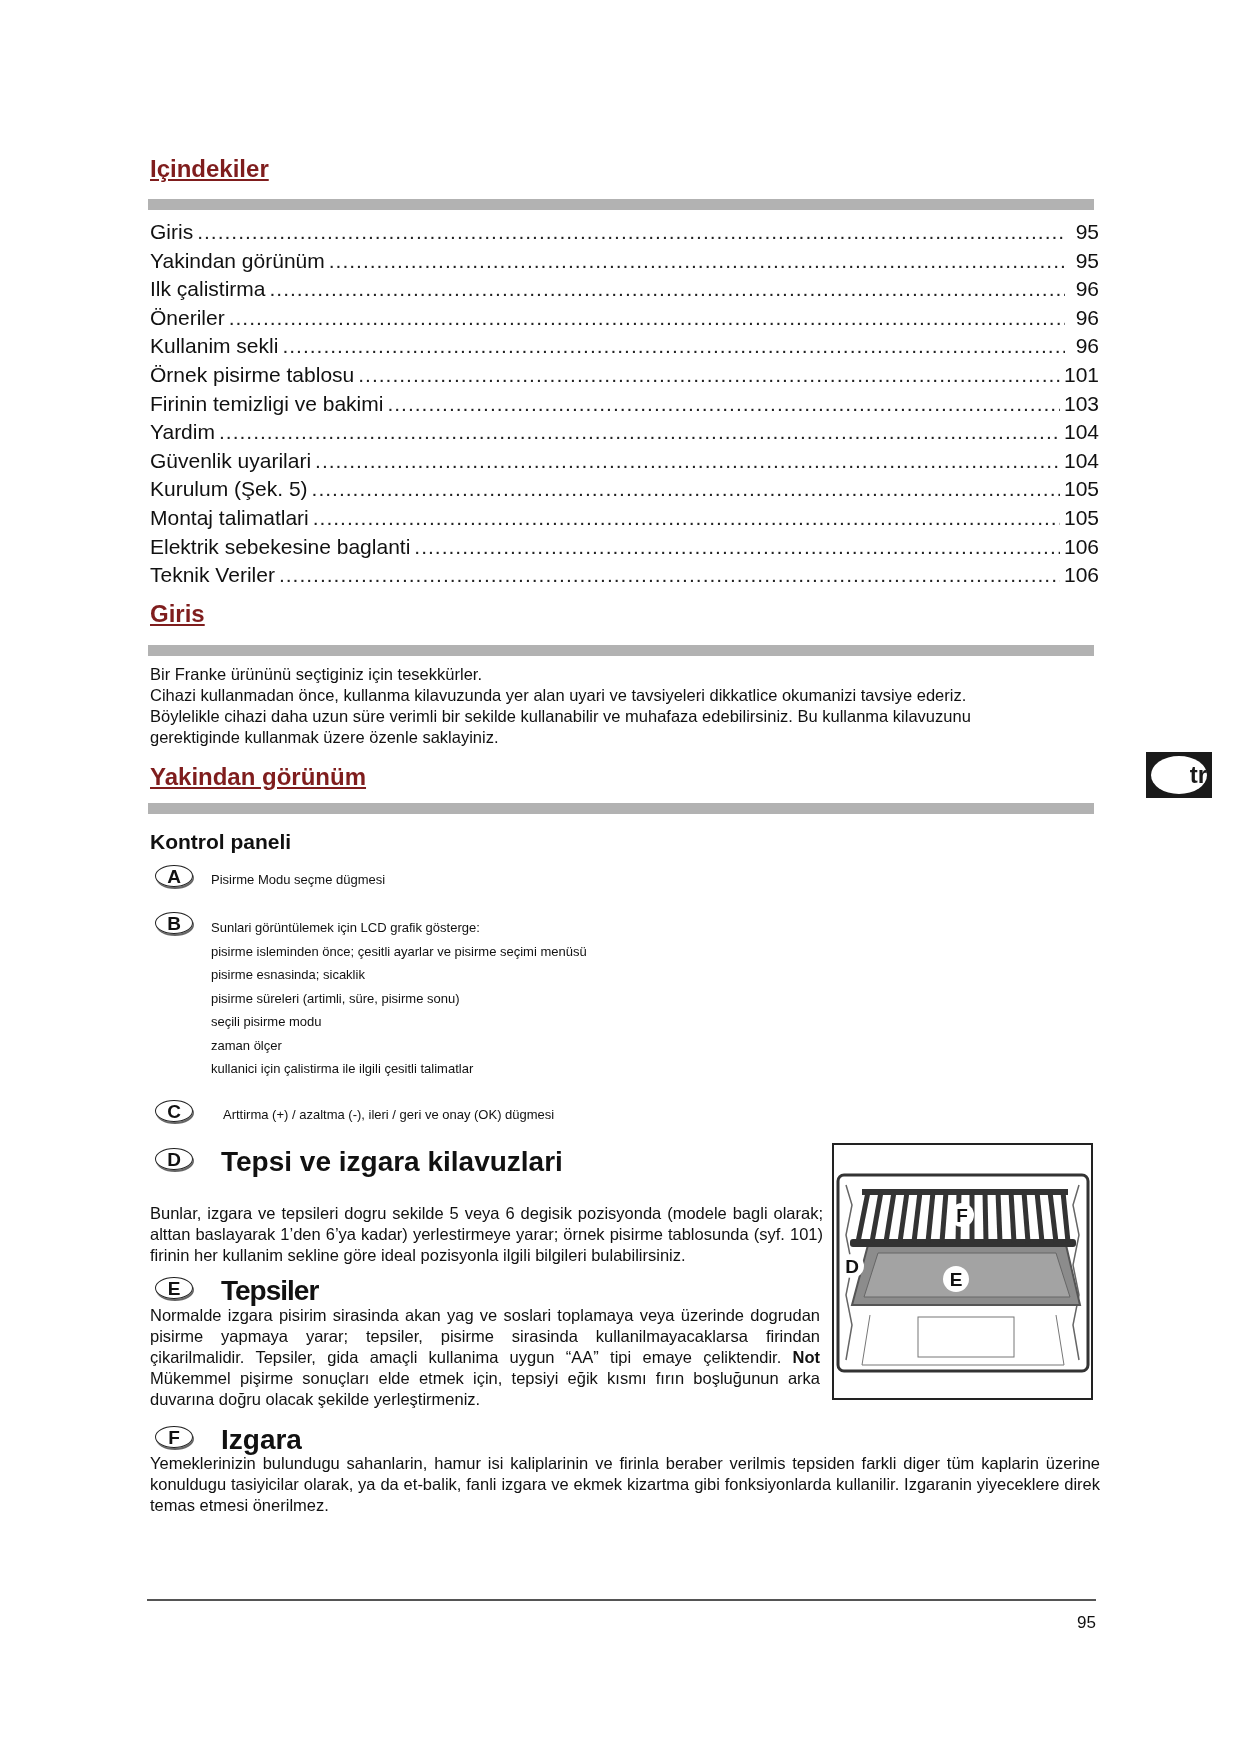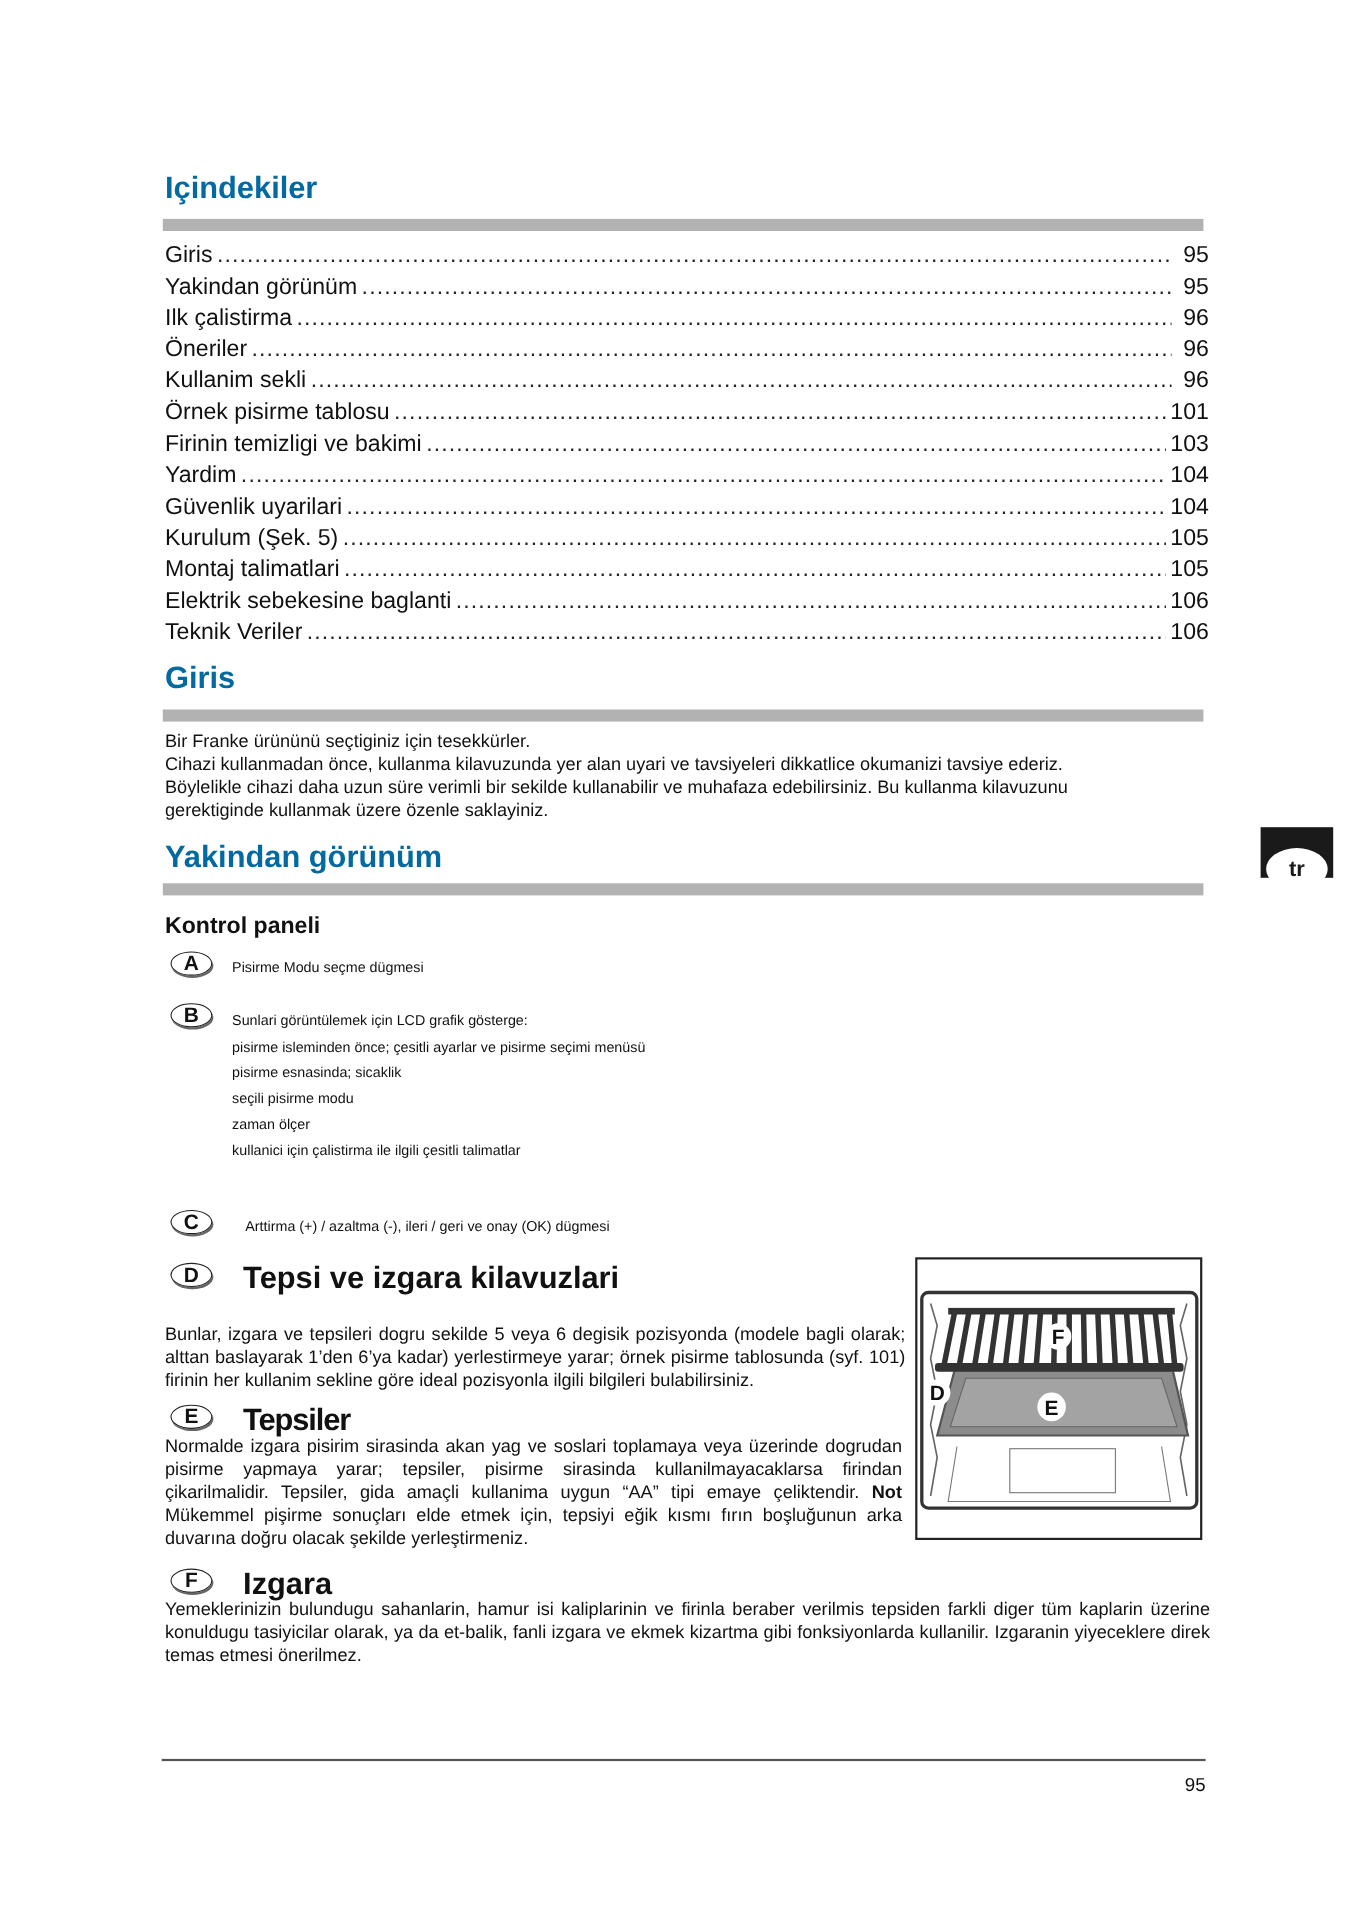--- a/index.html
+++ b/index.html
@@ -2,41 +2,41 @@
 <html><head>
 <meta charset="utf-8">
 <style>
   html, body { margin: 0; padding: 0; }
   body {
     width: 1241px; height: 1754px; position: relative; overflow: hidden;
     background: #ffffff; color: #111;
     font-family: "Liberation Sans", sans-serif;
   }
   .abs { position: absolute; }
-  .h1 { font-weight: bold; font-size: 28px; color: #0369a1; left: 150px; white-space: nowrap; }
+  .h1 { font-weight: bold; font-size: 24px; color: #7f1d1d; left: 150px; white-space: nowrap; text-decoration: underline; }
   .bar { left: 148px; width: 946px; height: 11px; background: #b2b2b2; }
   .toc { left: 150px; width: 949px; }
   .toc-row { display: flex; align-items: baseline; font-size: 21px; height: 28.6px; line-height: 28.6px; white-space: nowrap; }
   .toc-row .lbl { flex: 0 0 auto; }
   .toc-row .dots { flex: 1 1 auto; overflow: hidden; margin: 0 4px 0 4px; letter-spacing: 1px; color: #222; }
   .toc-row .dots::before { content: "........................................................................................................................................................................................................"; }
   .toc-row .pg { flex: 0 0 auto; text-align: right; min-width: 30px; }
   .para { font-size: 16.5px; line-height: 21px; color: #111; }
   .h2 { font-weight: bold; font-size: 21px; color: #111; }
   .badge {
     display: inline-block; width: 38px; height: 22px; border: 1.5px solid #222; border-radius: 50%;
     text-align: center; font-weight: bold; font-size: 19px; line-height: 22px; color: #111; box-sizing: border-box;
     box-shadow: 1px 2px 0 #666;
   }
   .item-text { font-size: 13px; line-height: 23.5px; color: #111; }
   .sub-title { font-weight: bold; font-size: 28px; color: #111; }
   .just { text-align: justify; text-align-last: left; }
   .tr-tab { left: 1146px; top: 752px; width: 66px; height: 46px; background: #1a1a1a; }
   .tr-oval { position: absolute; left: 5px; top: 4px; width: 56px; height: 38px; border-radius: 50%; background: #fff;
-    font-weight: bold; font-size: 20px; text-align: center; line-height: 38px; color: #1a1a1a; margin-top: 15px; }
+    font-weight: bold; font-size: 24px; text-align: right; line-height: 38px; color: #1a1a1a; }
   .footer-line { left: 147px; width: 949px; top: 1599px; height: 2px; background: #555; }
   .page-num { left: 1060px; top: 1613px; font-size: 17px; width: 36px; text-align: right; }
 </style>
 </head>
 <body>
 
 <div class="abs h1" style="top:155px;">Içindekiler</div>
 <div class="abs bar" style="top:199px;"></div>
 <div class="abs toc" style="top:218px;">
   <div class="toc-row">
@@ -128,20 +128,21 @@
 </div>
 <div class="abs item-text" style="left:211px; top:868px;">Pisirme Modu seçme dügmesi</div>
 
 <div class="abs" style="left:155px; top:912px;">
   <span class="badge">B</span>
 </div>
 <div class="abs item-text" style="left:211px; top:916px;">
   <div>Sunlari görüntülemek için LCD grafik gösterge:</div>
   <div>pisirme isleminden önce; çesitli ayarlar ve pisirme seçimi menüsü</div>
   <div>pisirme esnasinda; sicaklik</div>
+  <div>pisirme süreleri (artimli, süre, pisirme sonu)</div>
   <div>seçili pisirme modu</div>
   <div>zaman ölçer</div>
   <div>kullanici için çalistirma ile ilgili çesitli talimatlar</div>
 </div>
 
 <div class="abs" style="left:155px; top:1100px;">
   <span class="badge">C</span>
 </div>
 <div class="abs item-text" style="left:211px; top:1103px;margin-left:12px;">Arttirma (+) / azaltma (-), ileri / geri ve onay (OK) dügmesi</div>
 

